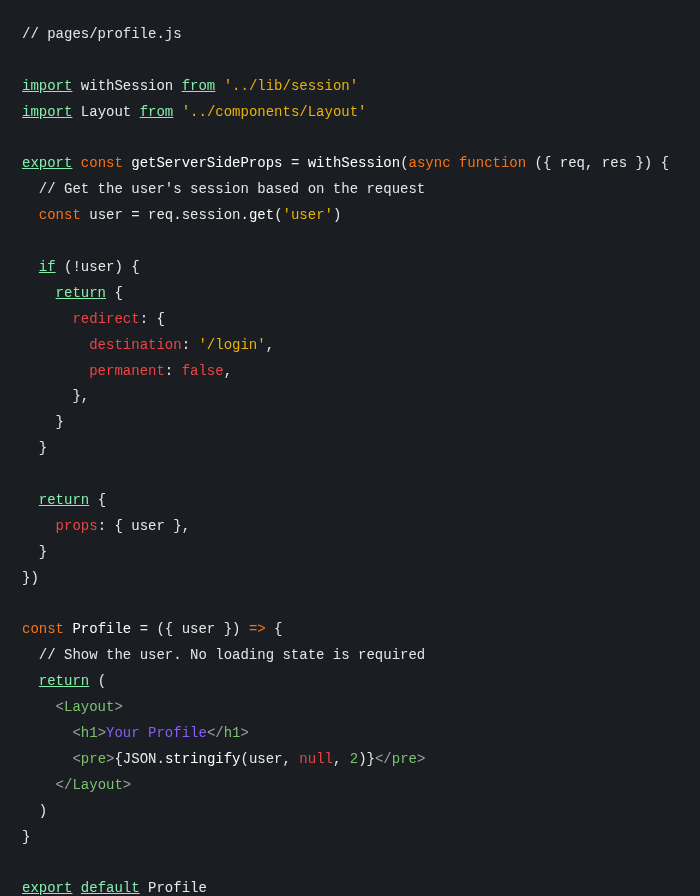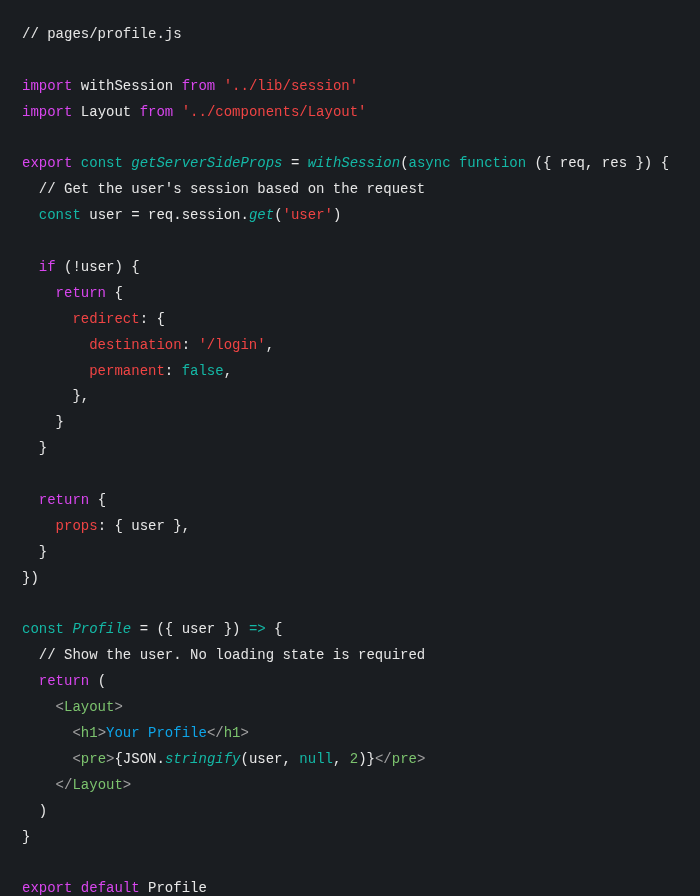--- a/index.html
+++ b/index.html
@@ -13,30 +13,30 @@
       width: 700px;
       height: 896px;
       overflow: hidden;
     }
     pre {
       font-family: inherit;
       white-space: pre;
     }
     .line { display: block; min-height: 1.85em; }
     .comment { color: #e5e5e5; }
-    .keyword { color: #d946ef; }
-    .keyword-blue { color: #14b8a6; }
-    .string { color: #ef4444; }
-    .function { color: #14b8a6; font-style: italic; }
+    .keyword { color: #86efac; text-decoration: underline; }
+    .keyword-blue { color: #f97316; }
+    .string { color: #eab308; }
+    .function { color: #ffffff; }
     .property { color: #ef4444; }
     .punct { color: #e8e8e8; }
     .variable { color: #e8e8e8; }
-    .boolean { color: #14b8a6; }
+    .boolean { color: #ef4444; }
     .number { color: #7cc36e; }
     .tag { color: #7cc36e; }
     .tag-bracket { color: #a0a0a0; }
-    .jsx-text { color: #0ea5e9; text-align: center; }
+    .jsx-text { color: #8b5cf6; text-align: center; }
     .param { color: #e8e8e8; }
   </style>
 </head>
 <body>
 
 <pre><span class="line"><span class="comment">// pages/profile.js</span></span><span class="line"></span><span class="line"><span class="keyword">import</span> <span class="variable">withSession</span> <span class="keyword">from</span> <span class="string">'../lib/session'</span></span><span class="line"><span class="keyword">import</span> <span class="variable">Layout</span> <span class="keyword">from</span> <span class="string">'../components/Layout'</span></span><span class="line"></span><span class="line"><span class="keyword">export</span> <span class="keyword-blue">const</span> <span class="function">getServerSideProps</span> <span class="punct">=</span> <span class="function">withSession</span><span class="punct">(</span><span class="keyword-blue">async</span> <span class="keyword-blue">function</span> <span class="punct">({</span> <span class="param">req</span><span class="punct">,</span> <span class="param">res</span> <span class="punct">}) {</span></span><span class="line"><span>  </span><span class="comment">// Get the user's session based on the request</span></span><span class="line"><span>  </span><span class="keyword-blue">const</span> <span class="variable">user</span> <span class="punct">=</span> <span class="variable">req</span><span class="punct">.</span><span class="variable">session</span><span class="punct">.</span><span class="function">get</span><span class="punct">(</span><span class="string">'user'</span><span class="punct">)</span></span><span class="line"></span><span class="line"><span>  </span><span class="keyword">if</span> <span class="punct">(!</span><span class="variable">user</span><span class="punct">) {</span></span><span class="line"><span>    </span><span class="keyword">return</span> <span class="punct">{</span></span><span class="line"><span>      </span><span class="property">redirect</span><span class="punct">: {</span></span><span class="line"><span>        </span><span class="property">destination</span><span class="punct">:</span> <span class="string">'/login'</span><span class="punct">,</span></span><span class="line"><span>        </span><span class="property">permanent</span><span class="punct">:</span> <span class="boolean">false</span><span class="punct">,</span></span><span class="line"><span>      </span><span class="punct">},</span></span><span class="line"><span>    </span><span class="punct">}</span></span><span class="line"><span>  </span><span class="punct">}</span></span><span class="line"></span><span class="line"><span>  </span><span class="keyword">return</span> <span class="punct">{</span></span><span class="line"><span>    </span><span class="property">props</span><span class="punct">: {</span> <span class="variable">user</span> <span class="punct">},</span></span><span class="line"><span>  </span><span class="punct">}</span></span><span class="line"><span class="punct">})</span></span><span class="line"></span><span class="line"><span class="keyword-blue">const</span> <span class="function">Profile</span> <span class="punct">= ({</span> <span class="param">user</span> <span class="punct">})</span> <span class="keyword-blue">=&gt;</span> <span class="punct">{</span></span><span class="line"><span>  </span><span class="comment">// Show the user. No loading state is required</span></span><span class="line"><span>  </span><span class="keyword">return</span> <span class="punct">(</span></span><span class="line"><span>    </span><span class="tag-bracket">&lt;</span><span class="tag">Layout</span><span class="tag-bracket">&gt;</span></span><span class="line"><span>      </span><span class="tag-bracket">&lt;</span><span class="tag">h1</span><span class="tag-bracket">&gt;</span><span class="jsx-text">Your Profile</span><span class="tag-bracket">&lt;/</span><span class="tag">h1</span><span class="tag-bracket">&gt;</span></span><span class="line"><span>      </span><span class="tag-bracket">&lt;</span><span class="tag">pre</span><span class="tag-bracket">&gt;</span><span class="punct">{</span><span class="variable">JSON</span><span class="punct">.</span><span class="function">stringify</span><span class="punct">(</span><span class="variable">user</span><span class="punct">,</span> <span class="boolean">null</span><span class="punct">,</span> <span class="number">2</span><span class="punct">)}</span><span class="tag-bracket">&lt;/</span><span class="tag">pre</span><span class="tag-bracket">&gt;</span></span><span class="line"><span>    </span><span class="tag-bracket">&lt;/</span><span class="tag">Layout</span><span class="tag-bracket">&gt;</span></span><span class="line"><span>  </span><span class="punct">)</span></span><span class="line"><span class="punct">}</span></span><span class="line"></span><span class="line"><span class="keyword">export</span> <span class="keyword">default</span> <span class="variable">Profile</span></span></pre>
 
 </body></html>

